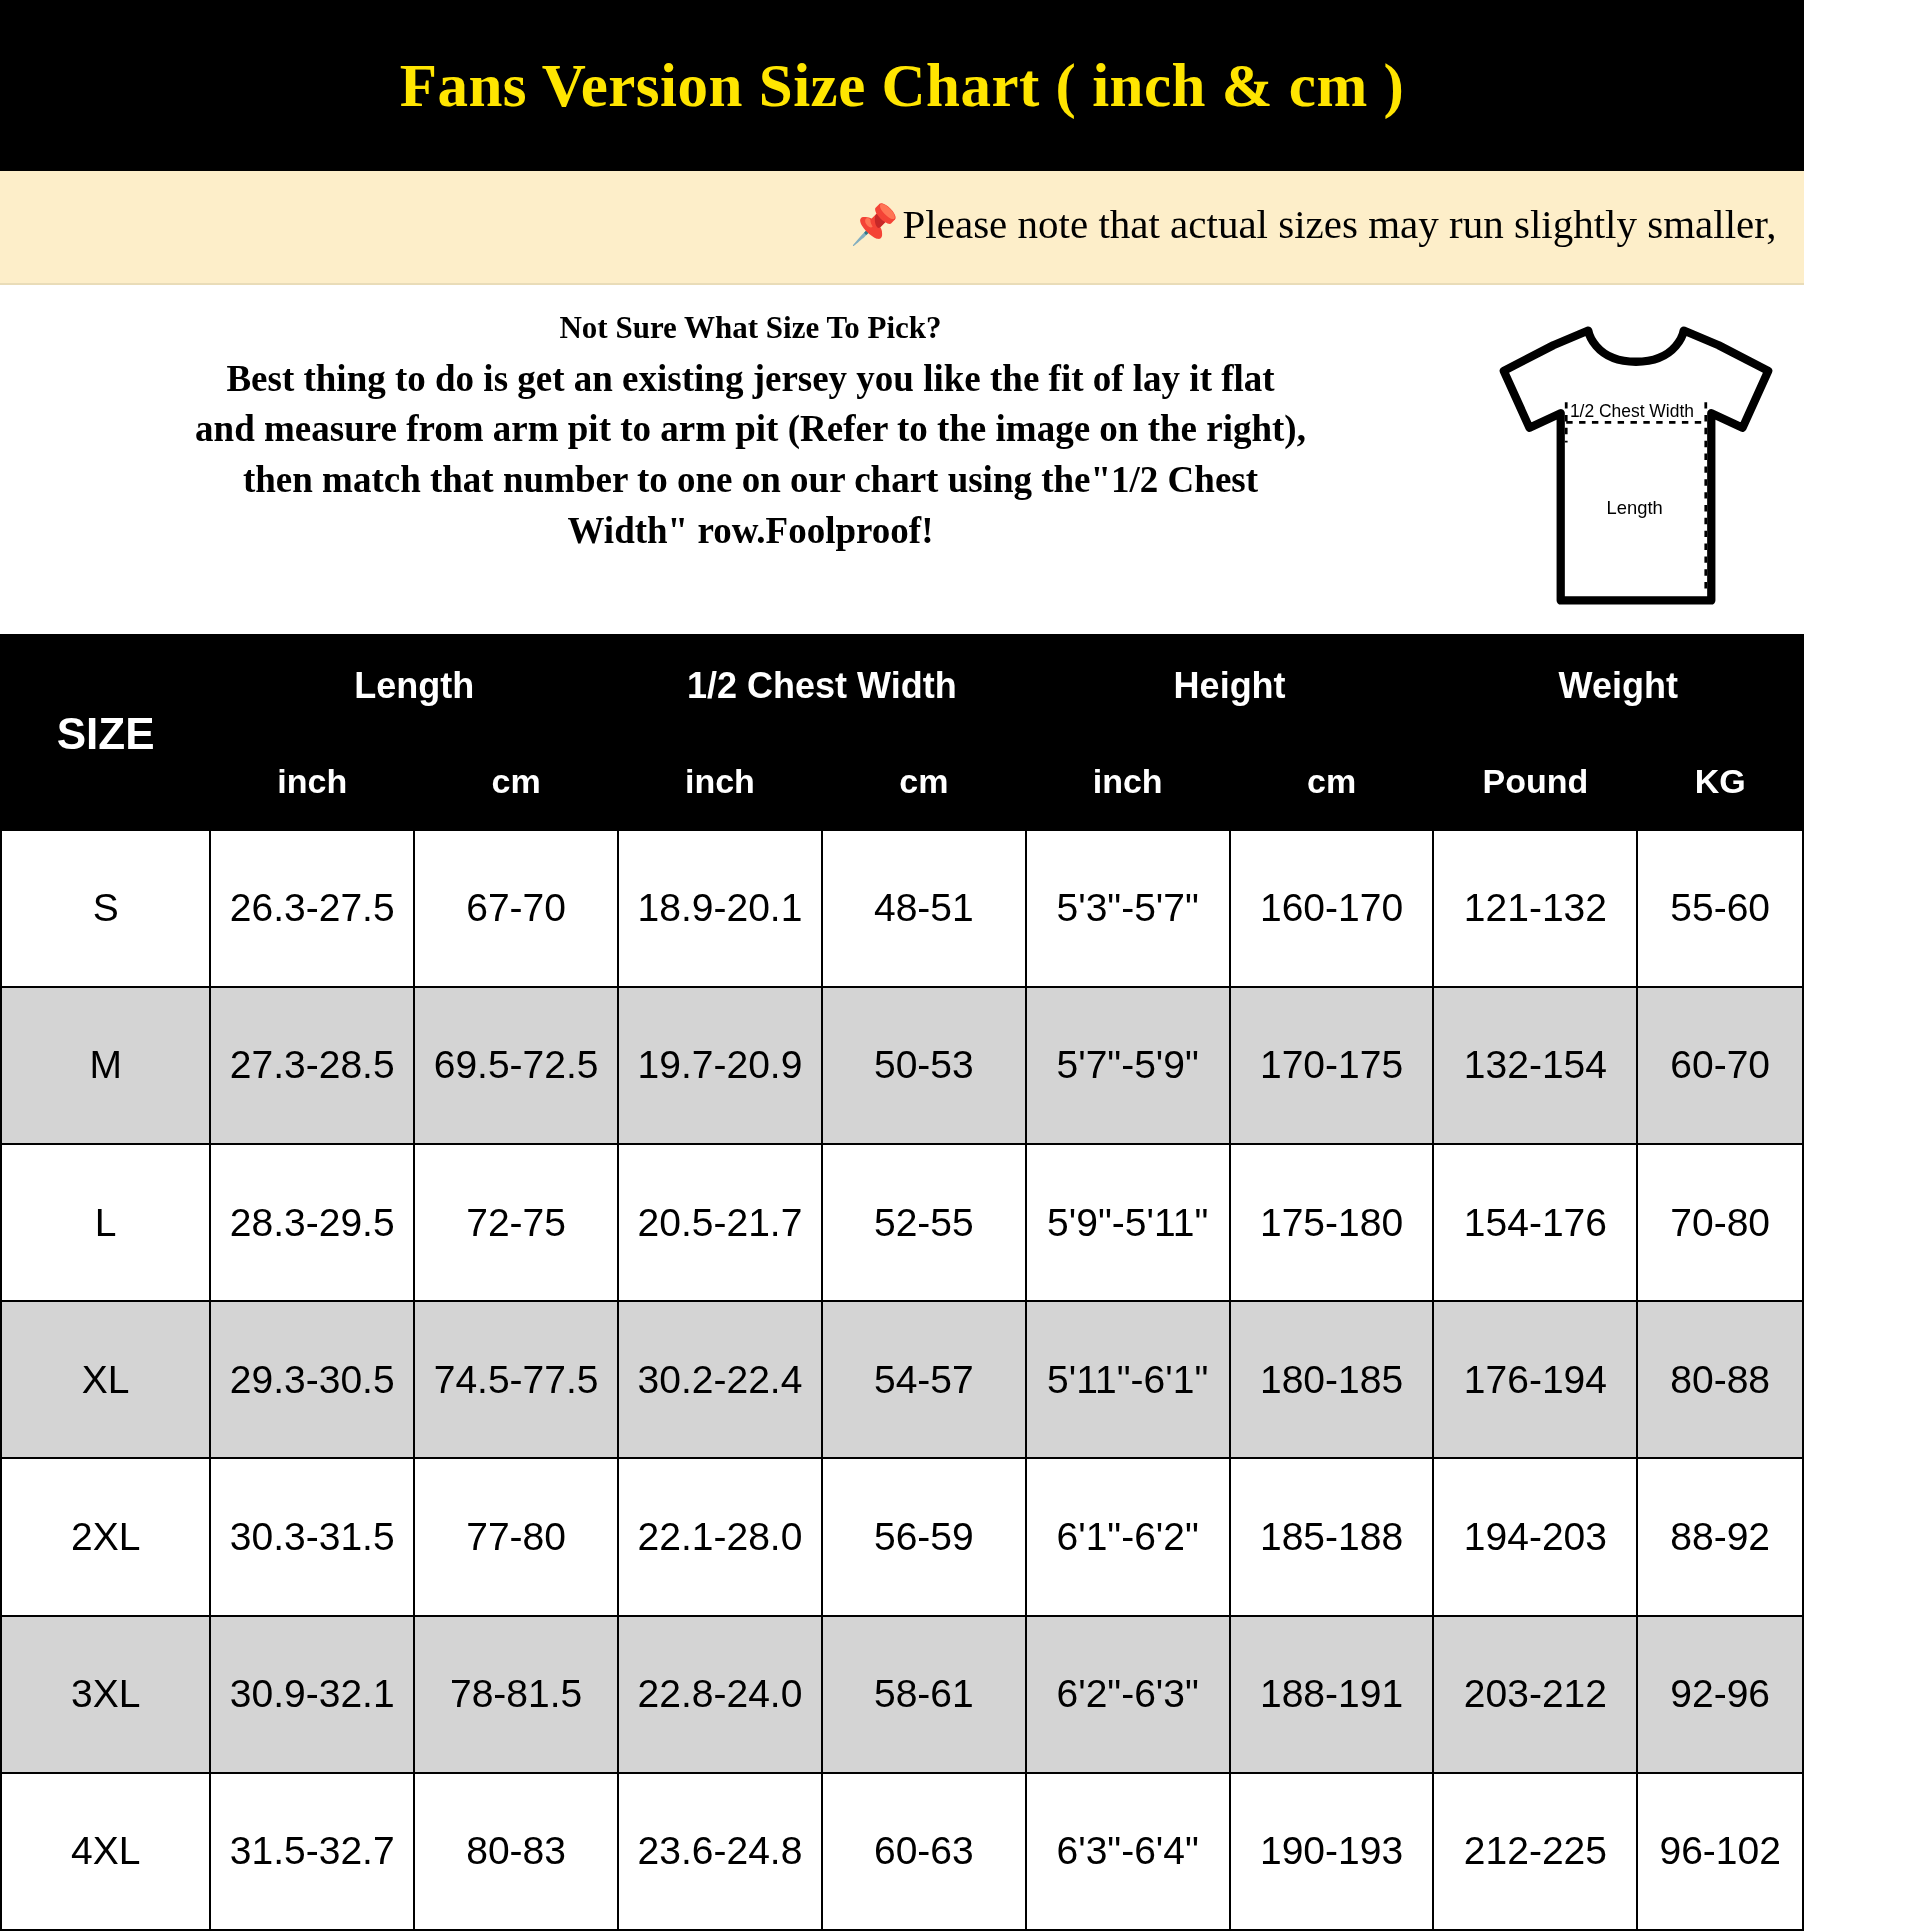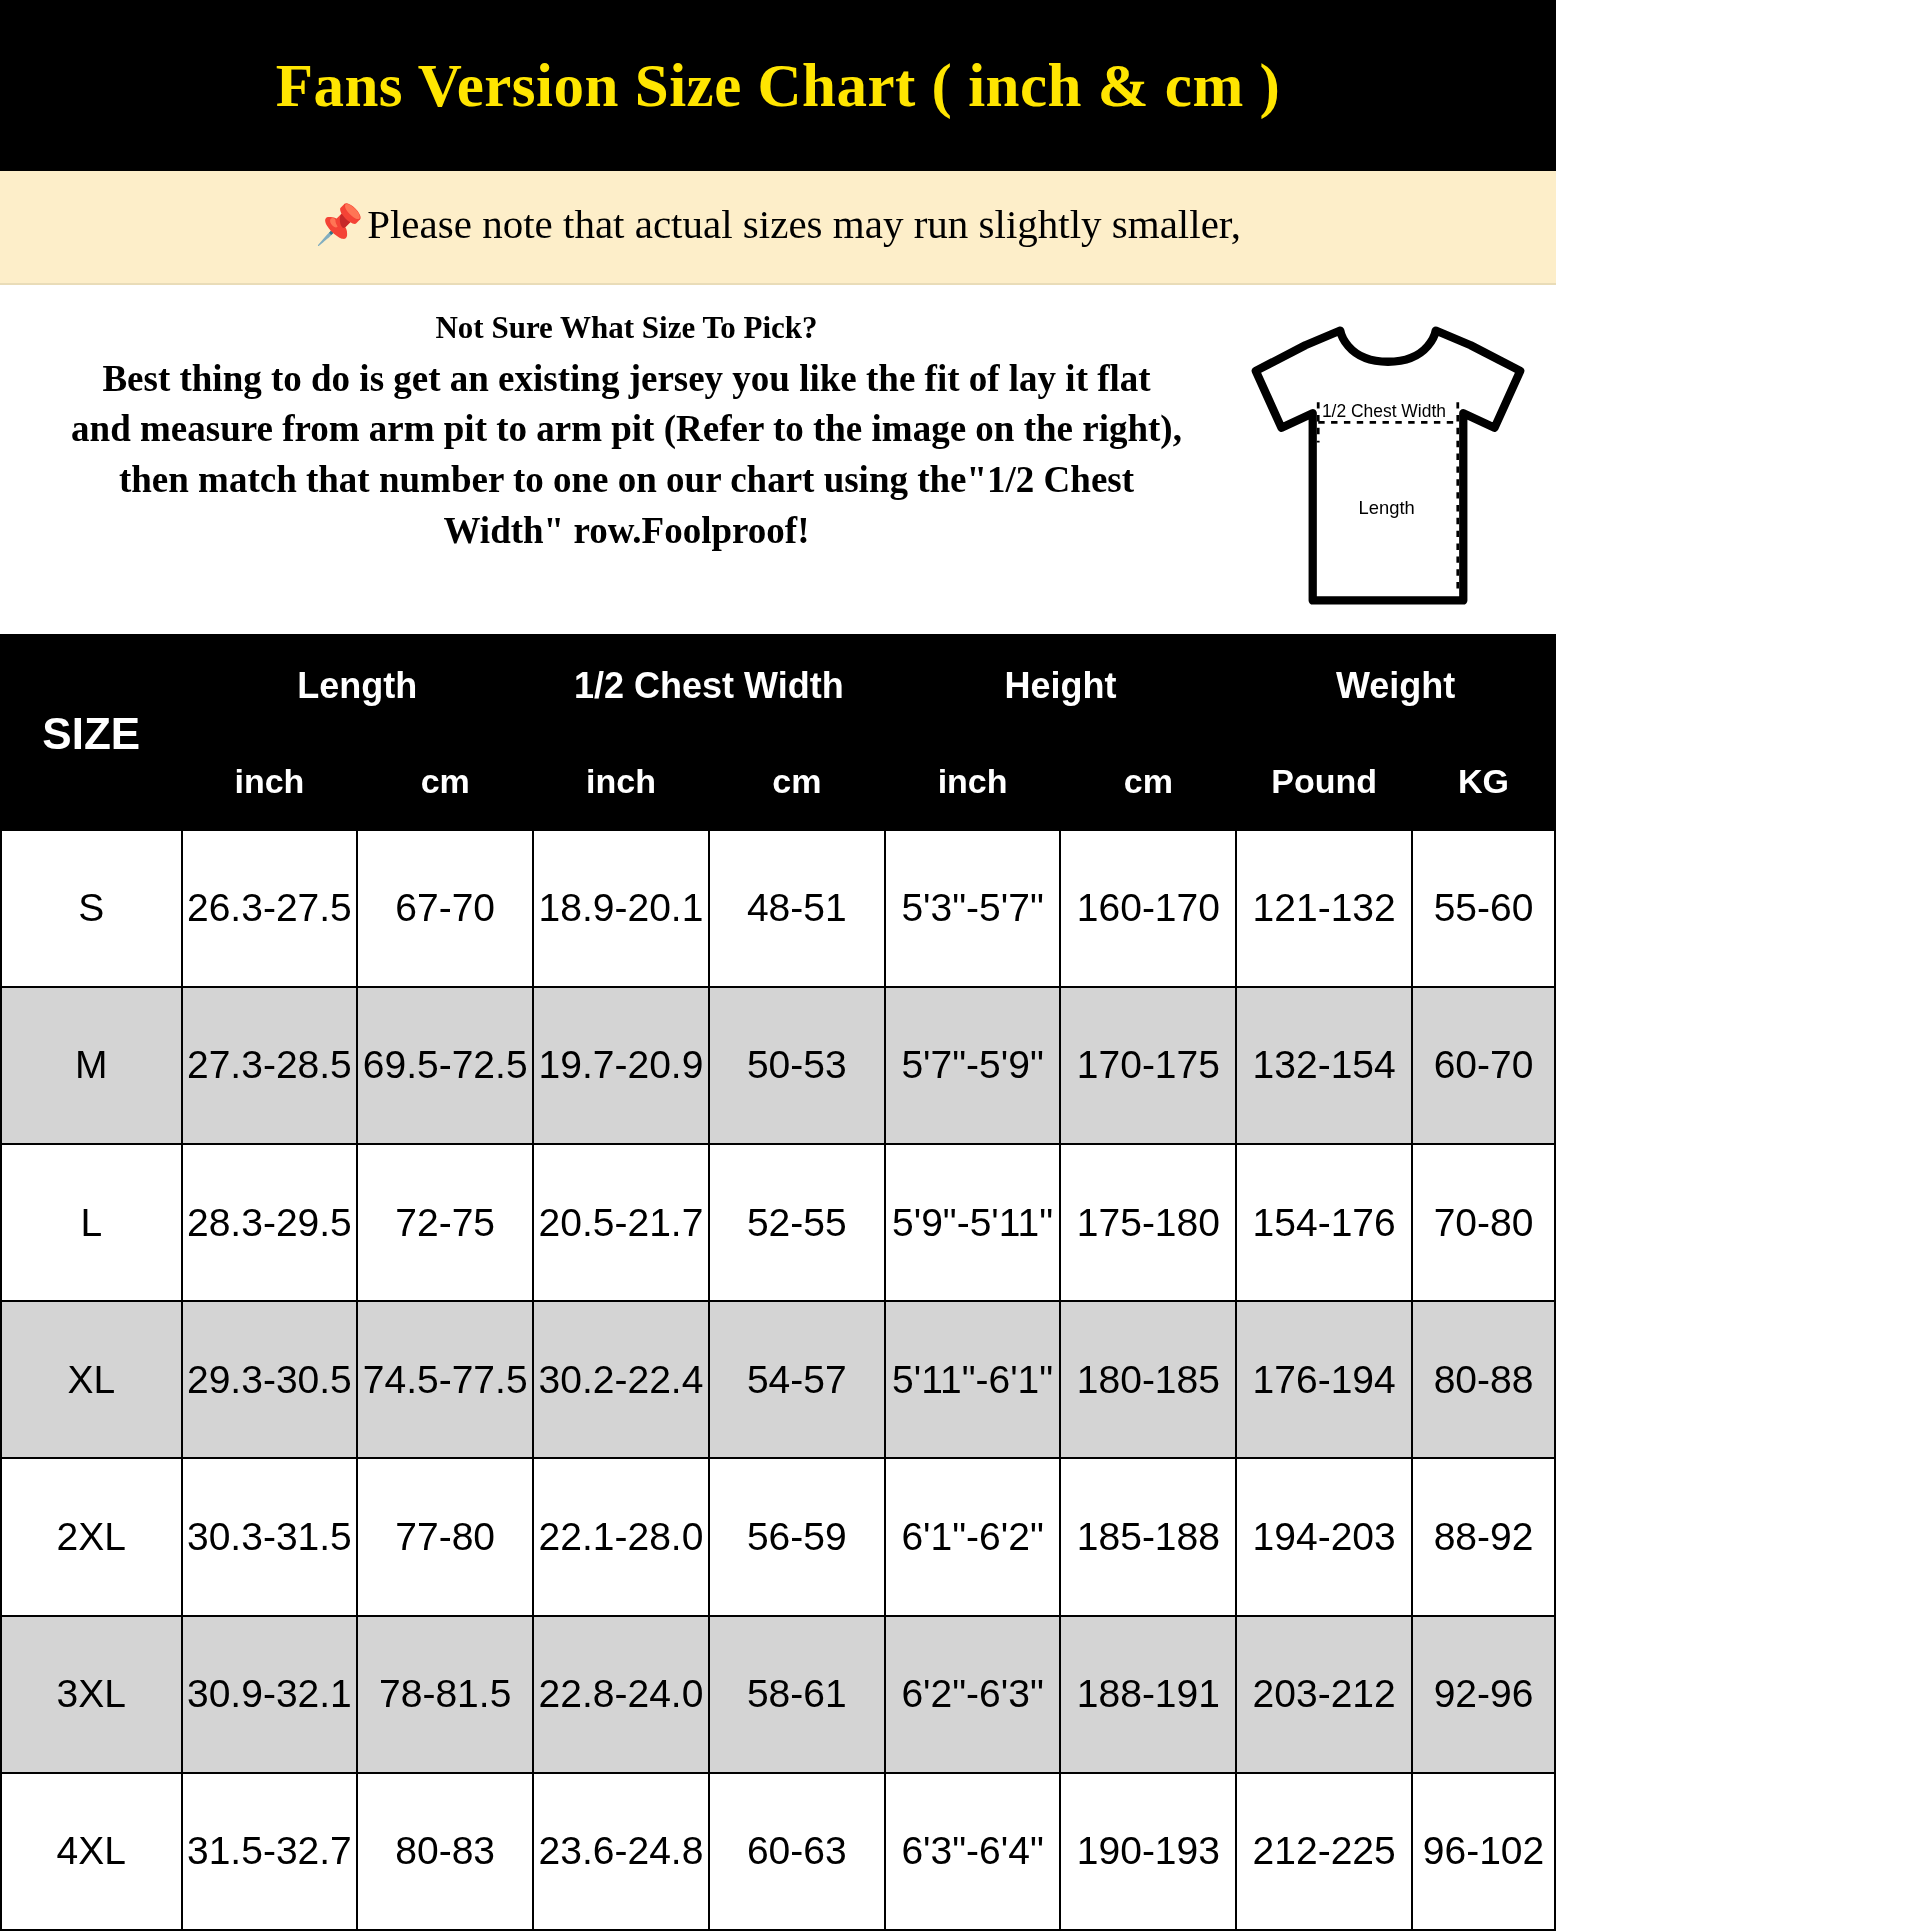--- a/index.html
+++ b/index.html
@@ -2,21 +2,21 @@
 <html style="font-size:14.7px"><head>
 <meta charset="utf-8">
 <style>
   * { box-sizing: border-box; }
   html, body {
     margin: 0; padding: 0;
     background: #ffffff;
     font-family: "Liberation Sans", sans-serif;
   }
   .page {
-    width: 1556px;
+    width: 1804px;
     height: 1931px;
     background: #ffffff;
     position: relative;
     overflow: hidden;
     display: flex;
     flex-direction: column;
   }
 
   
   .title-bar {
@@ -42,20 +42,21 @@
     flex: 0 0 auto;
     padding: 26px 27.5px 31px 27.5px;
     text-align: center;
     border-bottom: 2.8px solid #e9dcb8;
   }
   .note-line {
     font-size: 41px;
     color: #000000;
     line-height: 1.34;
     font-family: "Liberation Serif", serif;
+    text-align: right;
   }
   .note-line .pin {
     font-size: 39px;
     margin-right: 3.7px;
   }
   .note-line .red-bold {
     color: #ff0000;
     font-weight: bold;
   }
   .note-line .arrows {

